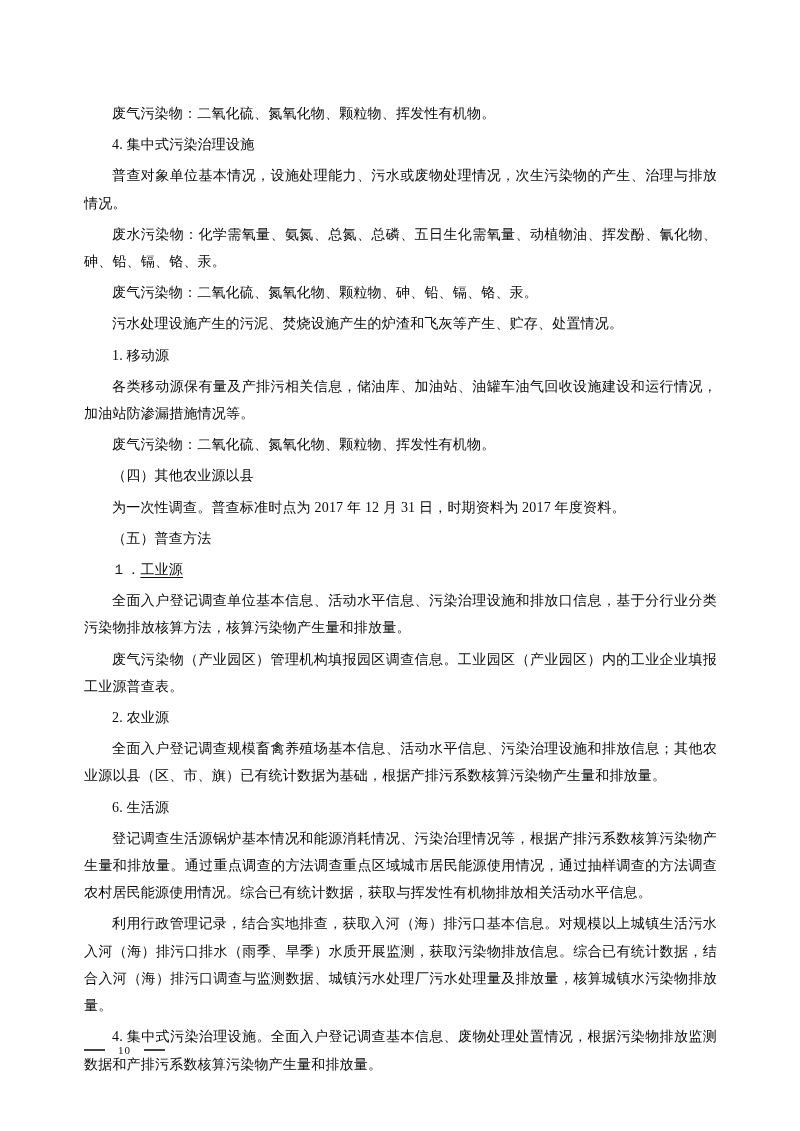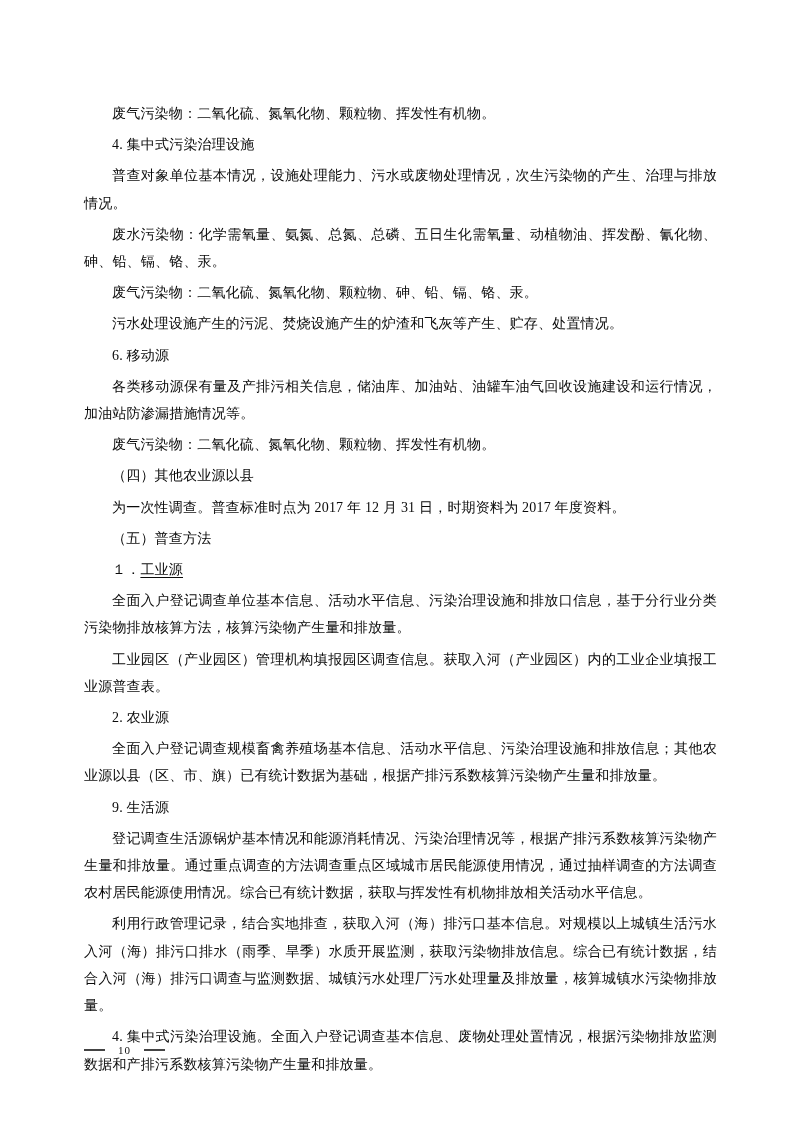--- a/index.html
+++ b/index.html
@@ -59,32 +59,32 @@
 </head>
 <body>
 
 <div class="page-content">
   <p class="line">废气污染物：二氧化硫、氮氧化物、颗粒物、挥发性有机物。</p>
   <p class="line">4. 集中式污染治理设施</p>
   <p class="line">普查对象单位基本情况，设施处理能力、污水或废物处理情况，次生污染物的产生、治理与排放情况。</p>
   <p class="line">废水污染物：化学需氧量、氨氮、总氮、总磷、五日生化需氧量、动植物油、挥发酚、氰化物、砷、铅、镉、铬、汞。</p>
   <p class="line">废气污染物：二氧化硫、氮氧化物、颗粒物、砷、铅、镉、铬、汞。</p>
   <p class="line">污水处理设施产生的污泥、焚烧设施产生的炉渣和飞灰等产生、贮存、处置情况。</p>
-  <p class="line">6. 移动源</p>
+  <p class="line">1. 移动源</p>
   <p class="line">各类移动源保有量及产排污相关信息，储油库、加油站、油罐车油气回收设施建设和运行情况，加油站防渗漏措施情况等。</p>
   <p class="line">废气污染物：二氧化硫、氮氧化物、颗粒物、挥发性有机物。</p>
   <p class="line">（四）其他农业源以县</p>
   <p class="line">为一次性调查。普查标准时点为 2017 年 12 月 31 日，时期资料为 2017 年度资料。</p>
   <p class="line">（五）普查方法</p>
   <p class="line"><span>１．</span><span class="u">工业源</span></p>
   <p class="line">全面入户登记调查单位基本信息、活动水平信息、污染治理设施和排放口信息，基于分行业分类污染物排放核算方法，核算污染物产生量和排放量。</p>
-  <p class="line">工业园区（产业园区）管理机构填报园区调查信息。获取入河（产业园区）内的工业企业填报工业源普查表。</p>
+  <p class="line">废气污染物（产业园区）管理机构填报园区调查信息。工业园区（产业园区）内的工业企业填报工业源普查表。</p>
   <p class="line">2. 农业源</p>
   <p class="line">全面入户登记调查规模畜禽养殖场基本信息、活动水平信息、污染治理设施和排放信息；其他农业源以县（区、市、旗）已有统计数据为基础，根据产排污系数核算污染物产生量和排放量。</p>
-  <p class="line">9. 生活源</p>
+  <p class="line">6. 生活源</p>
   <p class="line">登记调查生活源锅炉基本情况和能源消耗情况、污染治理情况等，根据产排污系数核算污染物产生量和排放量。通过重点调查的方法调查重点区域城市居民能源使用情况，通过抽样调查的方法调查农村居民能源使用情况。综合已有统计数据，获取与挥发性有机物排放相关活动水平信息。</p>
   <p class="line">利用行政管理记录，结合实地排查，获取入河（海）排污口基本信息。对规模以上城镇生活污水入河（海）排污口排水（雨季、旱季）水质开展监测，获取污染物排放信息。综合已有统计数据，结合入河（海）排污口调查与监测数据、城镇污水处理厂污水处理量及排放量，核算城镇水污染物排放量。</p>
   <p class="line">4. 集中式污染治理设施。全面入户登记调查基本信息、废物处理处置情况，根据污染物排放监测数据和产排污系数核算污染物产生量和排放量。</p>
 </div>
 
 <div class="page-footer">
   <span class="footer-dash"></span>
   <span class="footer-num">10</span>
   <span class="footer-dash"></span>
 </div>

